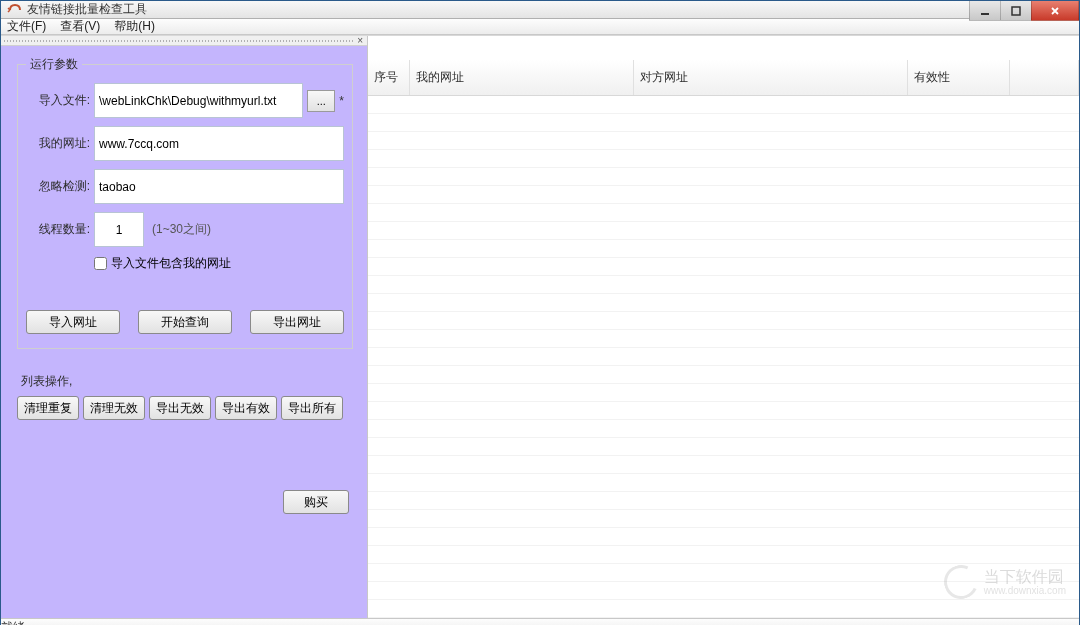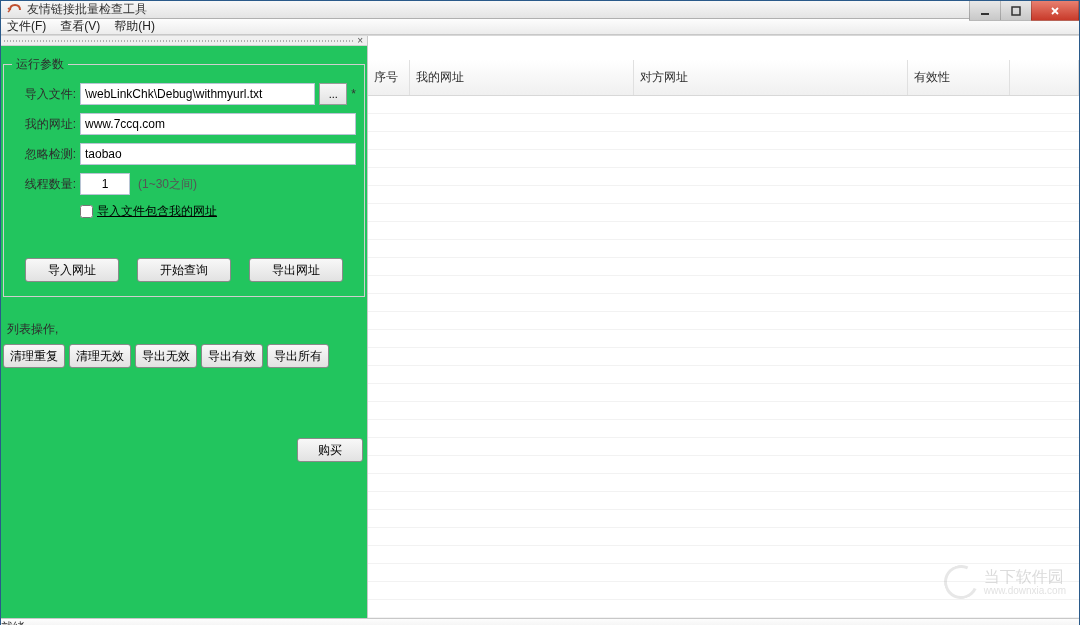--- a/index.html
+++ b/index.html
@@ -38,43 +38,43 @@
 }
 
 .sidebar {
   width: 367px; border-right: 1px solid #c8c8c8; display: flex; flex-direction: column;
   background: #f5f5f5;
 }
 .grip-row { height: 10px; background: #f0f0f0; border-bottom: 1px solid #d0d0d0; position: relative; }
 .grip-row::before { content:""; position:absolute; left:3px; right:14px; top:4px; height:2px; background: repeating-linear-gradient(90deg,#b0b0b0 0,#b0b0b0 1px,transparent 1px,transparent 3px); }
 .grip-x { position:absolute; right:4px; top:-1px; font-size:10px; color:#555; cursor:default; }
 
-.panel-inner { padding: 10px 2px; background:#22c55e; flex:1; overflow:auto; }
+.panel-inner { padding: 10px 16px; background:#c4b5fd; flex:1; overflow:auto; }
 
 fieldset.params {
   border: 1px solid #cfcfcf; padding: 10px 8px 14px 8px; margin-bottom: 24px;
 }
 fieldset.params legend { font-size: 12px; padding: 0 4px; color: #2d2d2d; }
 
 .frow { display: flex; align-items: center; margin-bottom: 8px; font-size: 12px; }
 .frow .lbl { width: 64px; text-align: right; color: #2d2d2d; margin-right: 4px; }
 .tin {
-  border: 1px solid #b8c4d4; background: #fff; height: 22px; font-size: 12px; padding: 0 4px;
+  border: 1px solid #b8c4d4; background: #fff; height: 35px; font-size: 12px; padding: 0 4px;
 }
 .frow .wide { flex:1; }
 .frow .narrow { width: 50px; text-align:center; }
 .hint { font-size: 12px; color: #555; margin-left: 8px; }
 .browse-btn {
   width: 28px; height: 22px; margin-left: 4px;
   background: linear-gradient(to bottom,#f8f8f8,#e2e2e2);
   border: 1px solid #9a9a9a; font-size:11px; cursor: default;
 }
 .star { margin-left: 4px; color:#333; font-size:12px; }
 
-.chkrow { display:flex; align-items:center; margin-left: 68px; font-size:12px;text-decoration:underline; }
+.chkrow { display:flex; align-items:center; margin-left: 68px; font-size:12px; }
 .chkrow input { margin-right: 4px; }
 
 .btn {
   height: 24px; padding: 0 12px; font-size: 12px;
   background: linear-gradient(to bottom,#f8f8f8,#e2e2e2);
   border: 1px solid #8a8a8a; border-radius: 3px; cursor: default; white-space: nowrap;
 }
 .btn-row { display:flex; gap: 18px; justify-content:center; margin-top: 38px; }
 .btn-row .btn { width: 94px; padding:0; }
 

